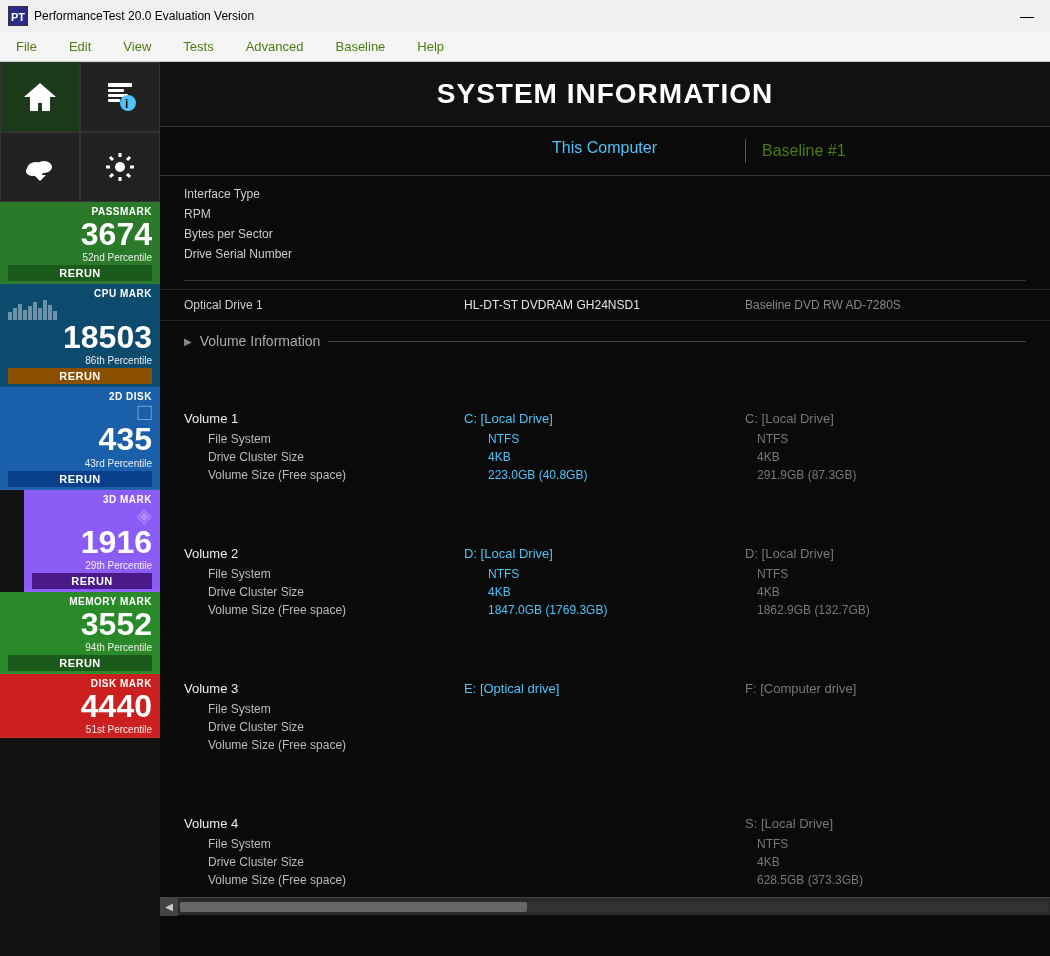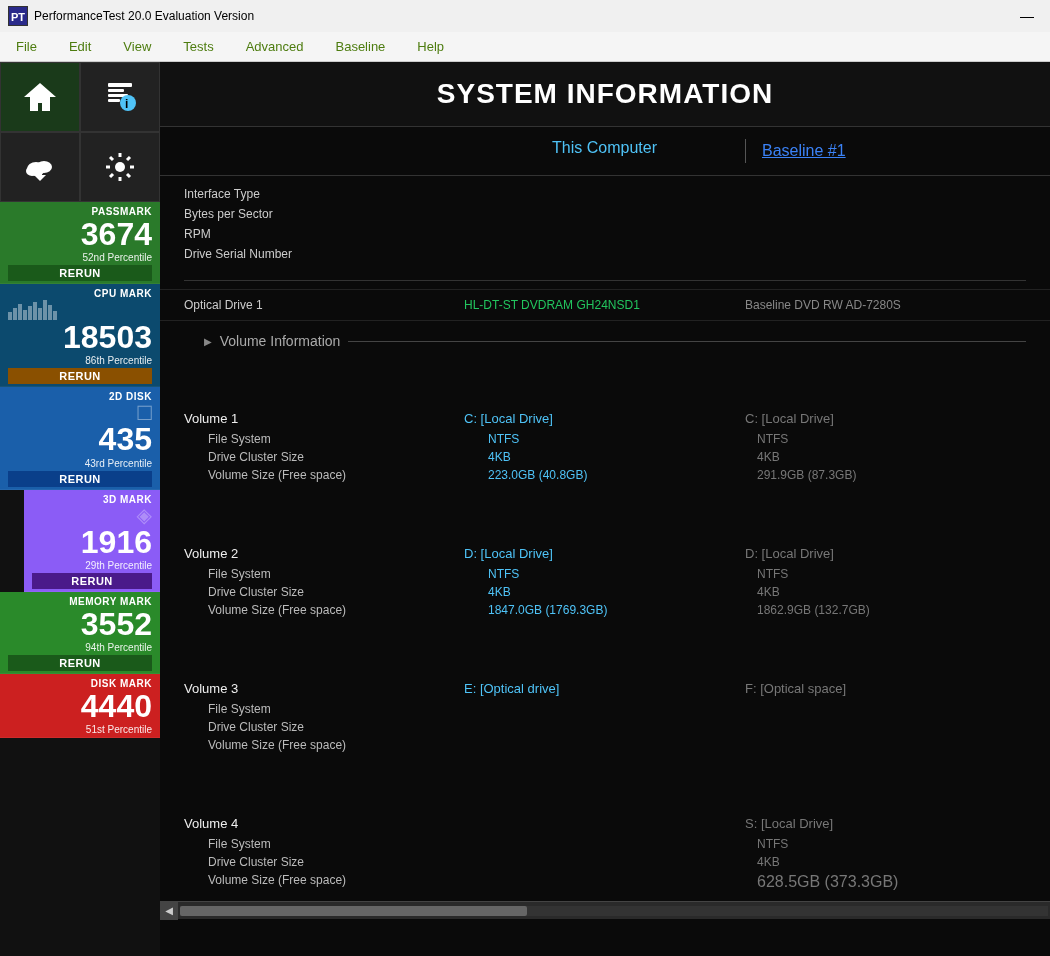--- a/index.html
+++ b/index.html
@@ -147,37 +147,36 @@
     .info-section {
       padding: 8px 24px;
     }
     .info-row {
       display: grid;
       grid-template-columns: 280px 1fr 1fr;
       padding: 3px 0;
       font-size: 12px;
     }
     .info-label { color: #ccc; }
-    .info-val-left { color: #22c55e; }
+    .info-val-left { color: #e5e5e5; }
     .info-val-right { color: #888; }
 
     .section-divider {
       height: 1px;
       background: #333;
       margin: 8px 24px;
     }
 
     
     .volume-section-header {
       display: flex;
       align-items: center;
       padding: 8px 24px;
       font-size: 14px;
       color: #aaa;
-      margin-left: 20px;
     }
     .volume-section-header::before {
       content: '▶';
       margin-right: 8px;
       font-size: 10px;
       color: #888;
     }
     .volume-header-line {
       flex: 1;
       height: 1px;
@@ -362,37 +361,37 @@
 
     <div id="content-header">
       <h1>SYSTEM INFORMATION</h1>
     </div>
 
     <div class="column-headers">
       <div></div>
       <div class="col-header" style="color:#4fc3f7; font-size:16px;">This Computer</div>
       <div style="display:flex; align-items:center; gap:0;">
         <div style="width:1px; height:24px; background:#555; margin-right:16px;"></div>
-        <div class="col-header" style="color:#3b82f6; font-size:16px;text-decoration:underline;">Baseline #1</div>
+        <div class="col-header" style="color:#4d7c0f; font-size:16px;">Baseline #1</div>
       </div>
     </div>
 
     <div class="info-section">
       <div class="info-row">
         <span class="info-label">Interface Type</span>
         <span class="info-val-left"></span>
         <span class="info-val-right"></span>
       </div>
       <div class="info-row">
-        <span class="info-label">Bytes per Sector</span>
+        <span class="info-label">RPM</span>
         <span class="info-val-left"></span>
         <span class="info-val-right"></span>
       </div>
       <div class="info-row">
-        <span class="info-label">RPM</span>
+        <span class="info-label">Bytes per Sector</span>
         <span class="info-val-left"></span>
         <span class="info-val-right"></span>
       </div>
       <div class="info-row">
         <span class="info-label">Drive Serial Number</span>
         <span class="info-val-left"></span>
         <span class="info-val-right"></span>
       </div>
     </div>
 
@@ -452,21 +451,21 @@
         <span class="detail-label">Volume Size (Free space)</span>
         <span class="detail-val-left">1847.0GB (1769.3GB)</span>
         <span class="detail-val-right">1862.9GB (132.7GB)</span>
       </div>
     </div>
 
     <div class="volume-block">
       <div class="volume-name-row">
         <span class="volume-label">Volume 3</span>
         <span class="volume-val-left">E:  [Optical drive]</span>
-        <span class="volume-val-right">F:  [Optical space]</span>
+        <span class="volume-val-right">F:  [Computer drive]</span>
       </div>
       <div class="volume-detail-row">
         <span class="detail-label">File System</span>
         <span class="detail-val-left"></span>
         <span class="detail-val-right"></span>
       </div>
       <div class="volume-detail-row">
         <span class="detail-label">Drive Cluster Size</span>
         <span class="detail-val-left"></span>
         <span class="detail-val-right"></span>
@@ -490,21 +489,21 @@
         <span class="detail-val-right">NTFS</span>
       </div>
       <div class="volume-detail-row">
         <span class="detail-label">Drive Cluster Size</span>
         <span class="detail-val-left"></span>
         <span class="detail-val-right">4KB</span>
       </div>
       <div class="volume-detail-row">
         <span class="detail-label">Volume Size (Free space)</span>
         <span class="detail-val-left"></span>
-        <span class="detail-val-right" style="color:#777; font-size:16px;">628.5GB (373.3GB)</span>
+        <span class="detail-val-right" style="color:#777; font-size:12px;">628.5GB (373.3GB)</span>
       </div>
     </div>
 
     <div style="height:18px; background:#2a2a2a; display:flex; align-items:center; border-top:1px solid #444; position:sticky; bottom:0;">
       <div style="width:18px; height:18px; background:#444; display:flex; align-items:center; justify-content:center; cursor:pointer; flex-shrink:0;">
         <span style="font-size:10px; color:#ccc;">◀</span>
       </div>
       <div style="flex:1; height:10px; background:#333; margin:0 2px; position:relative;">
         <div style="width:40%; height:100%; background:#666; border-radius:2px;"></div>
       </div>

